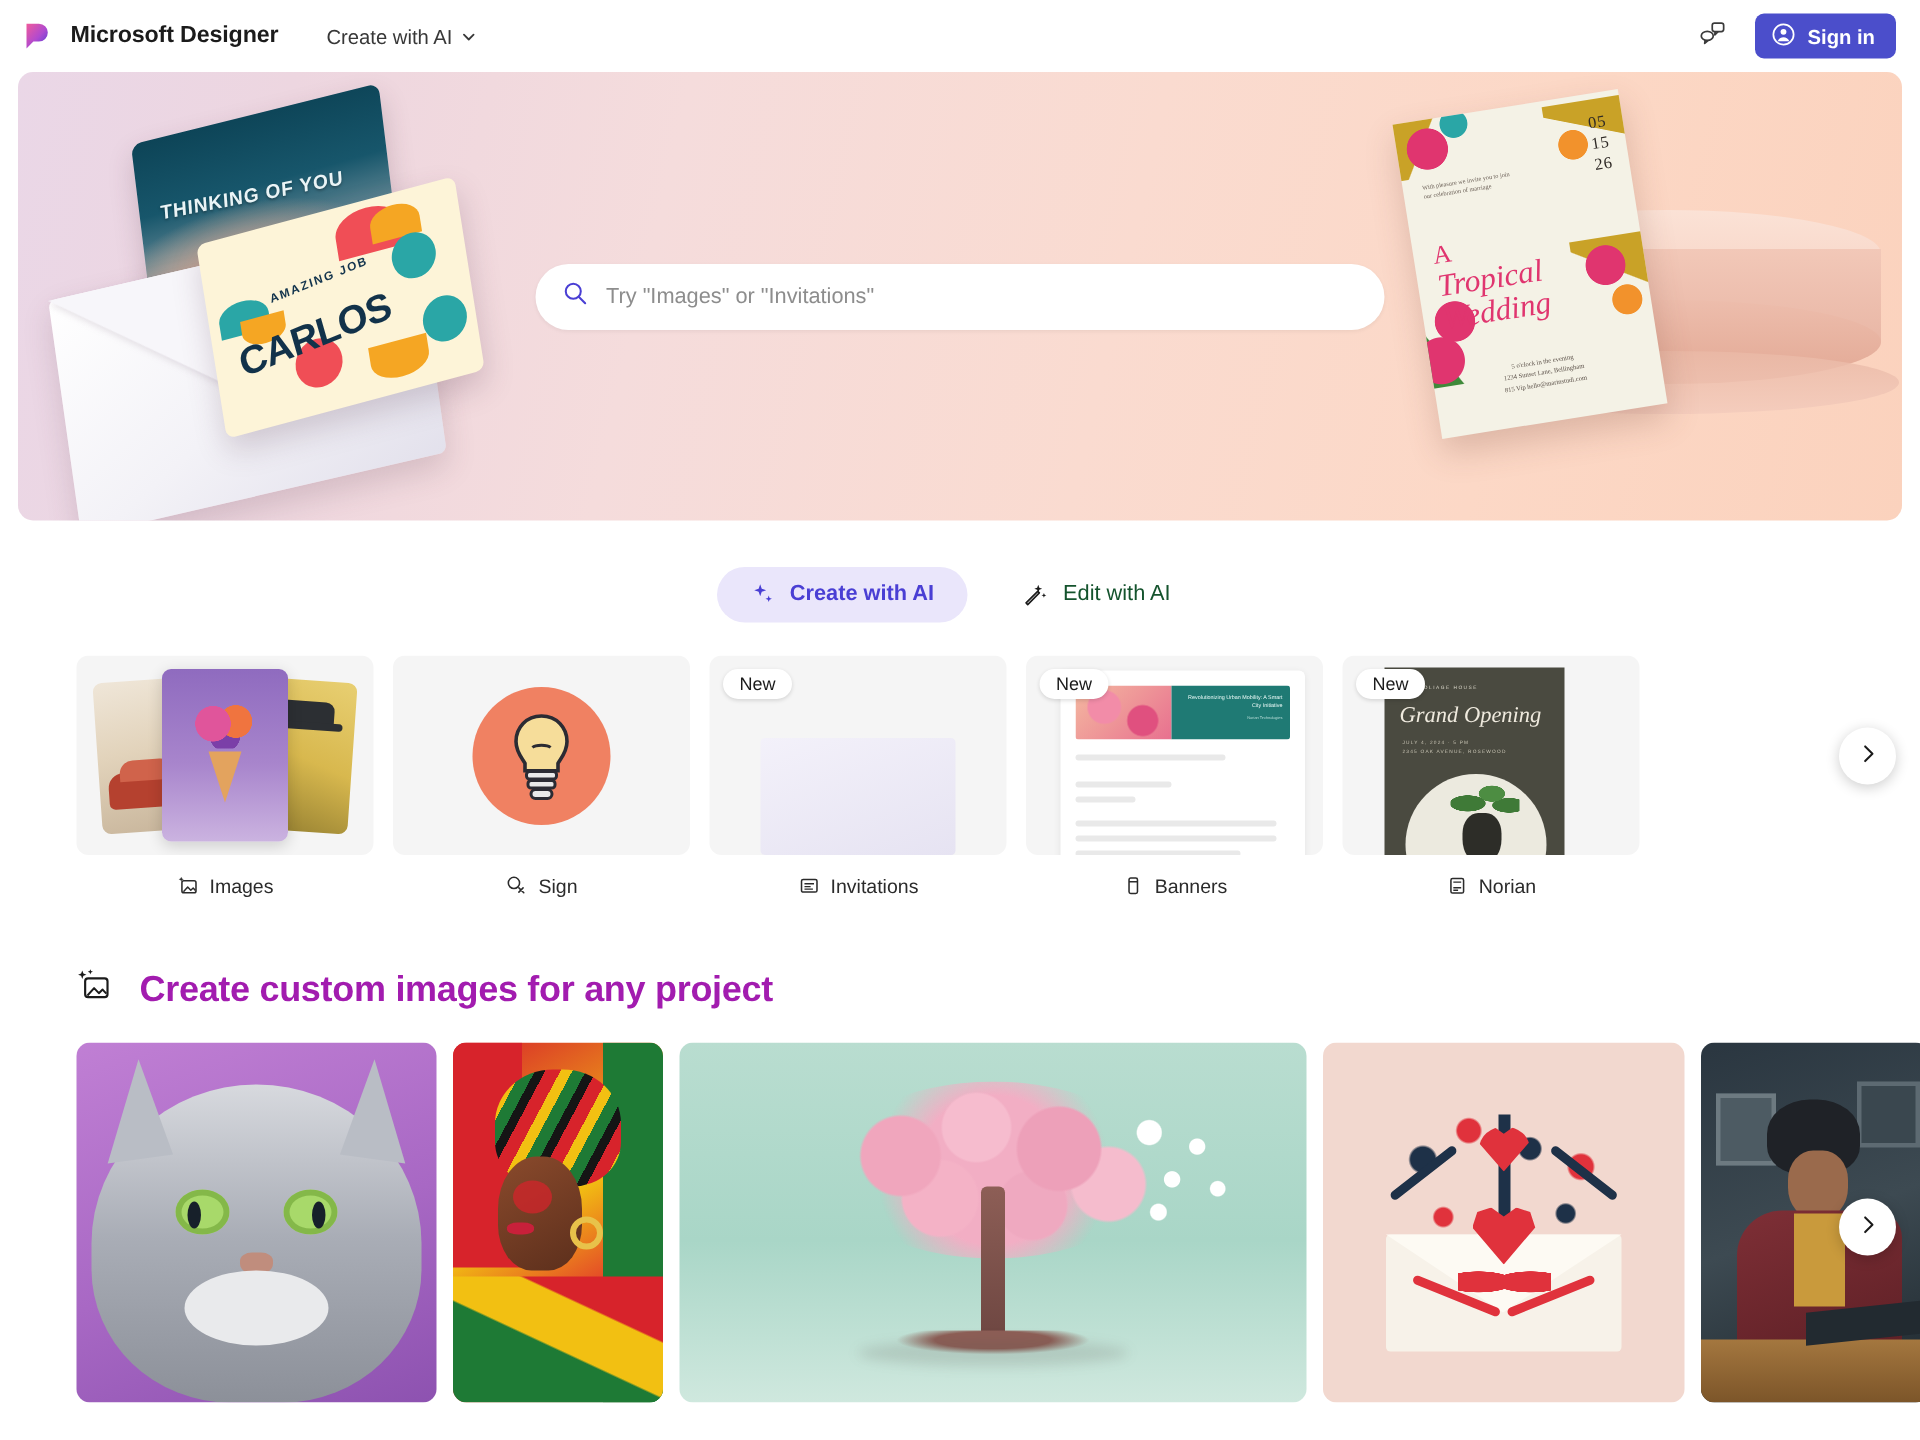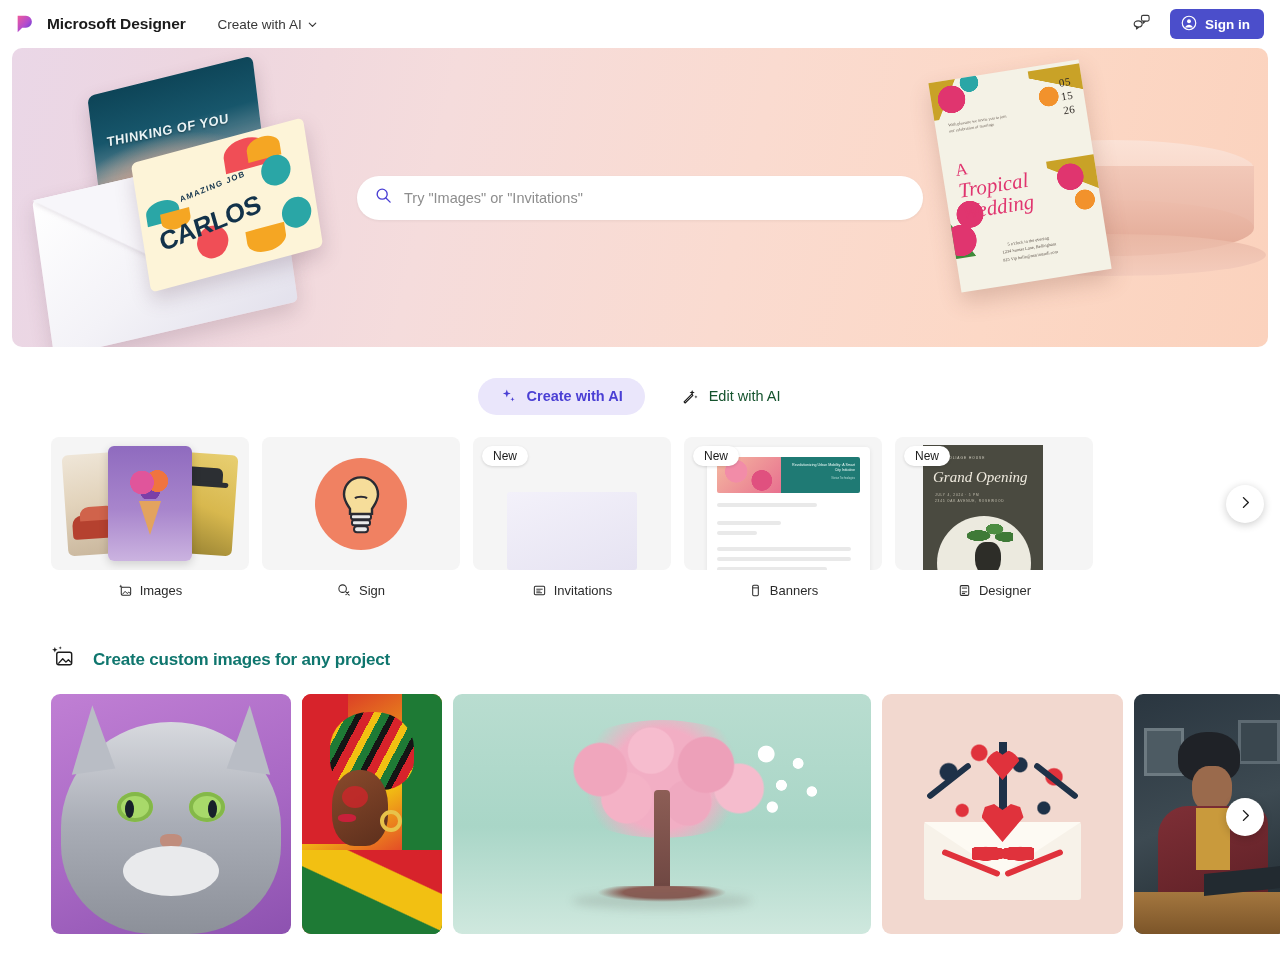--- a/index.html
+++ b/index.html
@@ -306,21 +306,21 @@
   }
   .nav-cat { right: 16px; top: 48px; }
   .nav-gal { right: 16px; top: 104px; }
 
   
   .section-head {
     display: flex; align-items: center; gap: 17px;
     margin: 44px 0 0 51px;
   }
   .section-title {
-    font-size: 17px; font-weight: 600; color: #0f766e; letter-spacing: -0.2px;
+    font-size: 24px; font-weight: 600; color: #a21caf; letter-spacing: -0.2px;
   }
 
   
   .gallery {
     position: relative; margin-top: 20px; padding-left: 51px;
     display: flex; gap: 11px; overflow: hidden; height: 240px;
   }
   .g-item { flex: 0 0 auto; height: 240px; border-radius: 9px; overflow: hidden;
             position: relative; cursor: pointer; }
   .g-cat { width: 240px; background: linear-gradient(160deg,#c07fd4 0%,#a868c4 55%,#8d52b0 100%); }
@@ -586,21 +586,21 @@
           radial-gradient(ellipse at 85% 65%,#3f7a37 0 20%,transparent 21%);"></div>
       </div>
     </div>
     <div class="cat-label">
       <span>
         <svg width="15" height="15" viewBox="0 0 16 16">
           <rect x="3.5" y="2.8" width="9" height="10.4" rx="1.2" fill="none" stroke="#2b2b2b" stroke-width="1.1"></rect>
           <path d="M5.2 5.4h5.6M5.2 9.4h5.6M5.2 11.2h3.4" stroke="#2b2b2b" stroke-width="1"></path>
         </svg>
       </span>
-      <span>Designer</span>
+      <span>Norian</span>
     </div>
   </div>
 
   <button class="nav-arrow nav-cat">
     <span>
       <svg width="15" height="15" viewBox="0 0 16 16">
           <path d="M5.8 2.8L11 8l-5.2 5.2" fill="none" stroke="#1b1b1b" stroke-width="1.45" stroke-linecap="round" stroke-linejoin="round"></path>
         </svg>
     </span>
   </button>

